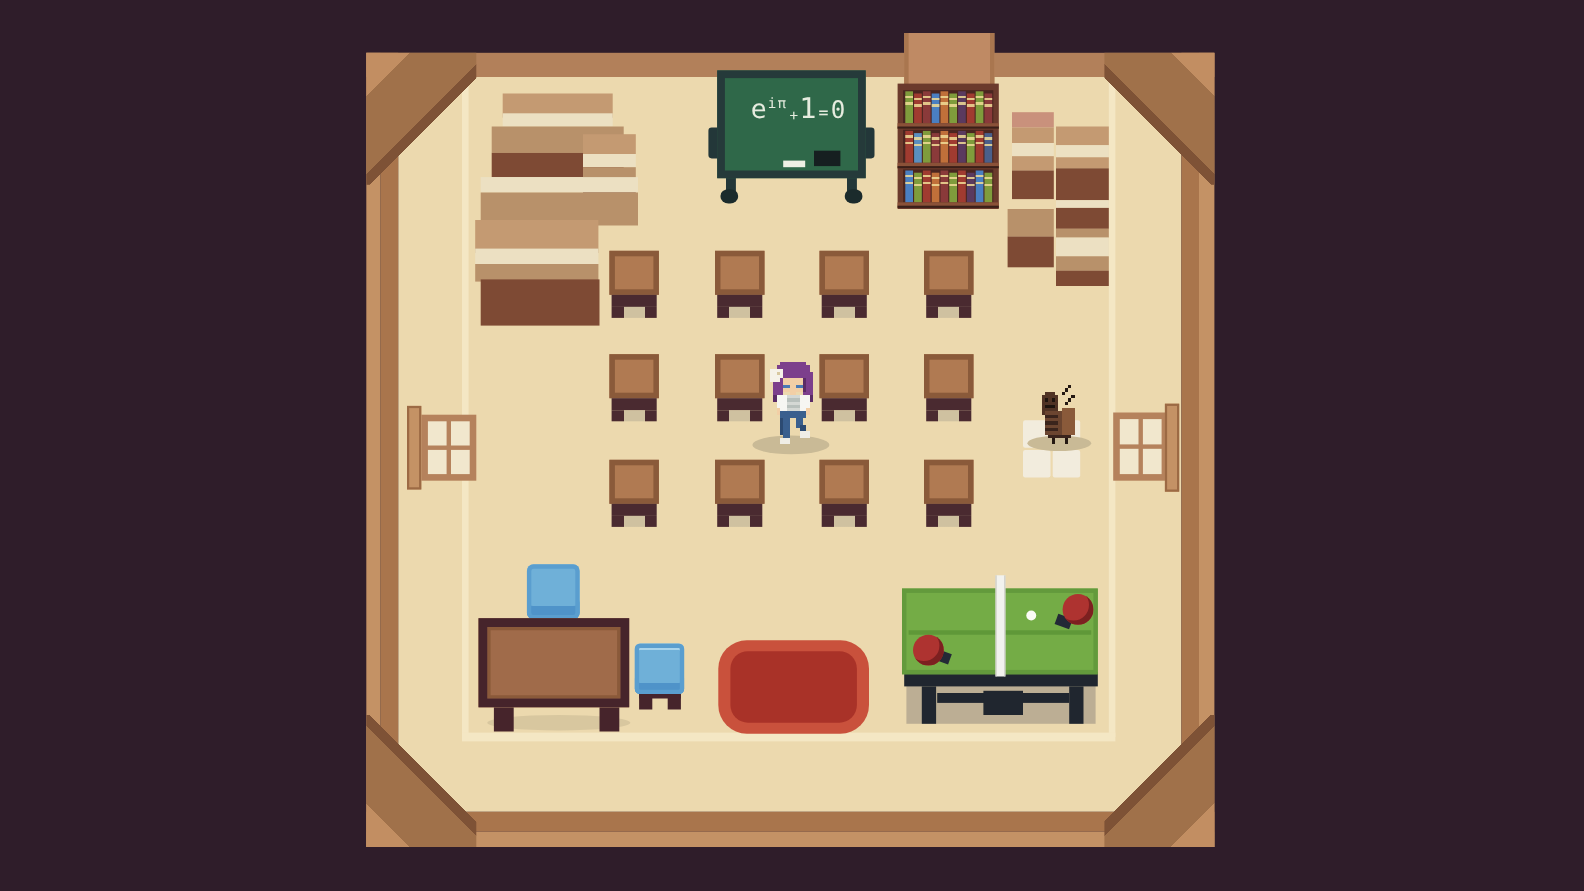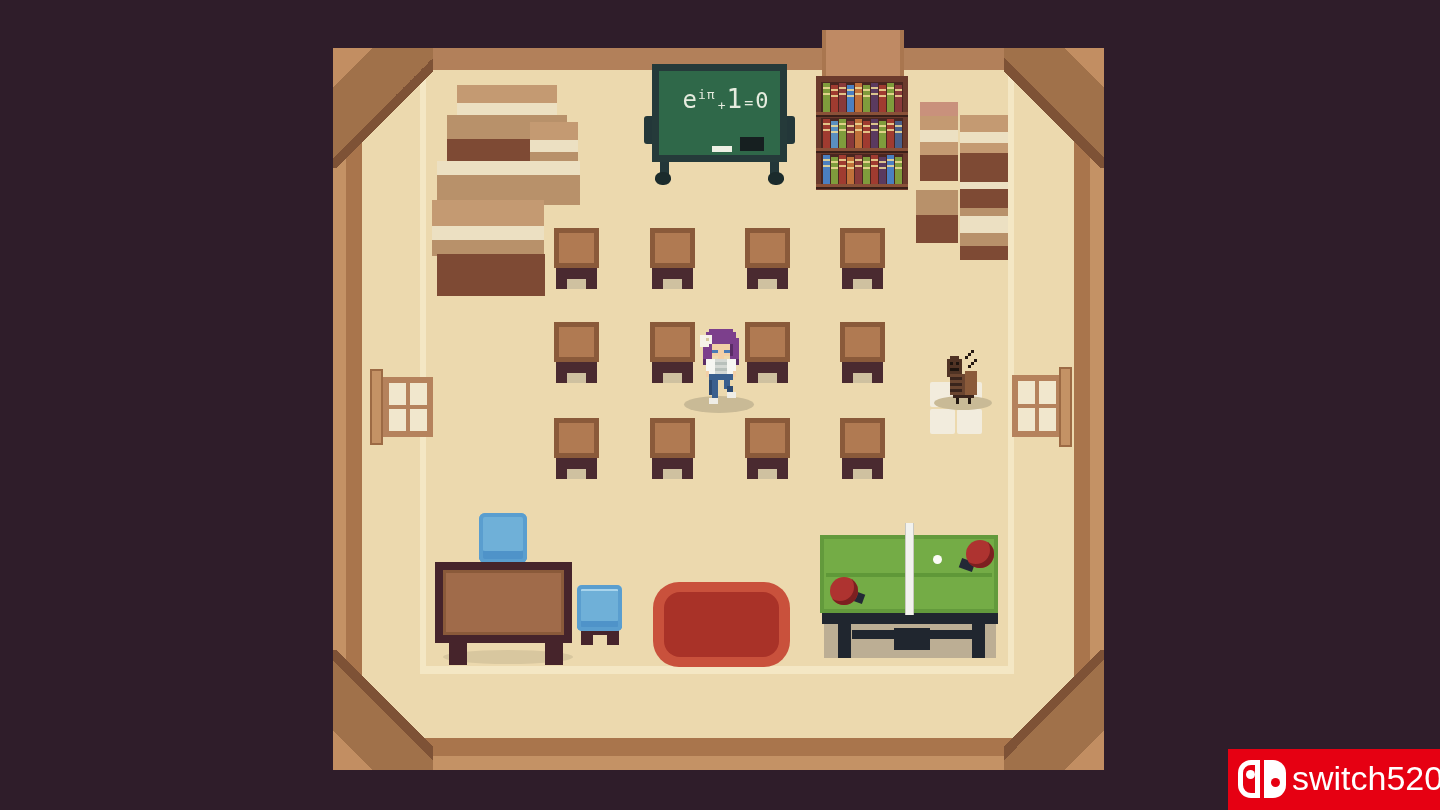--- a/index.html
+++ b/index.html
@@ -359,23 +359,14 @@
   <div class="abs pp-bar"></div>
   <div class="abs pp-top"></div>
   <div class="abs pp-mid"></div>
   <div class="abs pp-net"></div>
   <div class="abs handle" style="left:850px;top:592px;transform:rotate(20deg);"></div>
   <div class="abs paddle" style="left:830px;top:577px;"></div>
   <div class="abs handle" style="left:960px;top:560px;transform:rotate(20deg);"></div>
   <div class="abs paddle" style="left:966px;top:540px;"></div>
   <div class="abs ball"></div>
 
-  <div class="abs wm">
-    <div class="jl">
-        <div class="jl-dot"></div>
-      </div>
-    <div class="jr">
-        <div class="jr-dot"></div>
-      </div>
-    <div class="wm-text">switch520</div>
-  </div>
 
 </div>
 
 </body></html>

